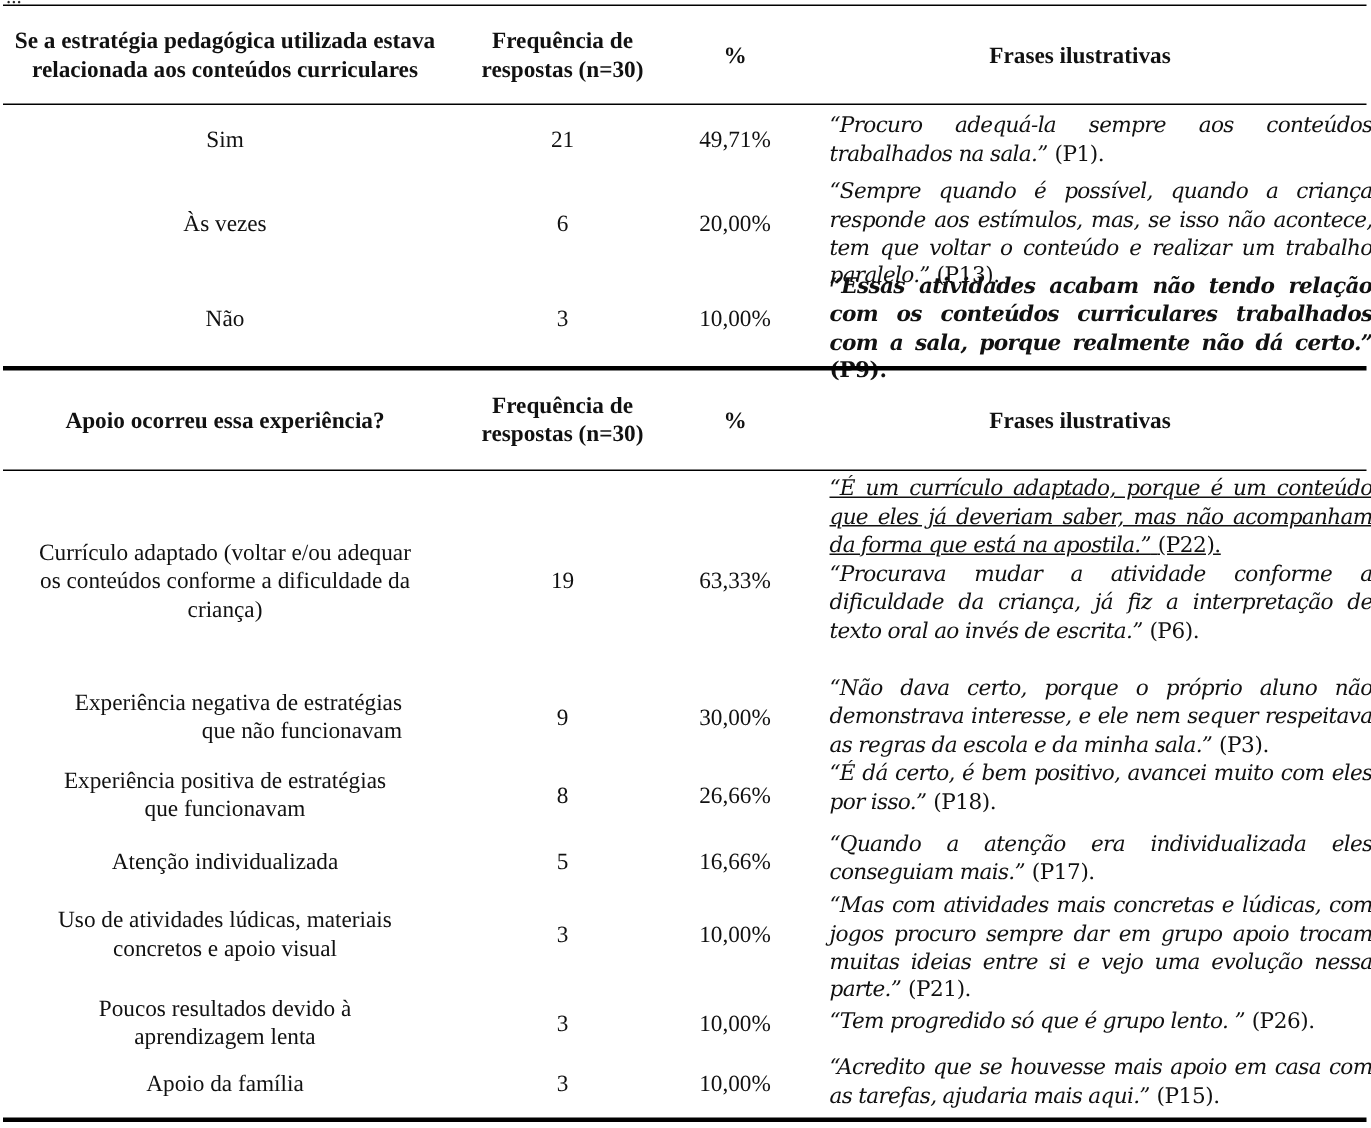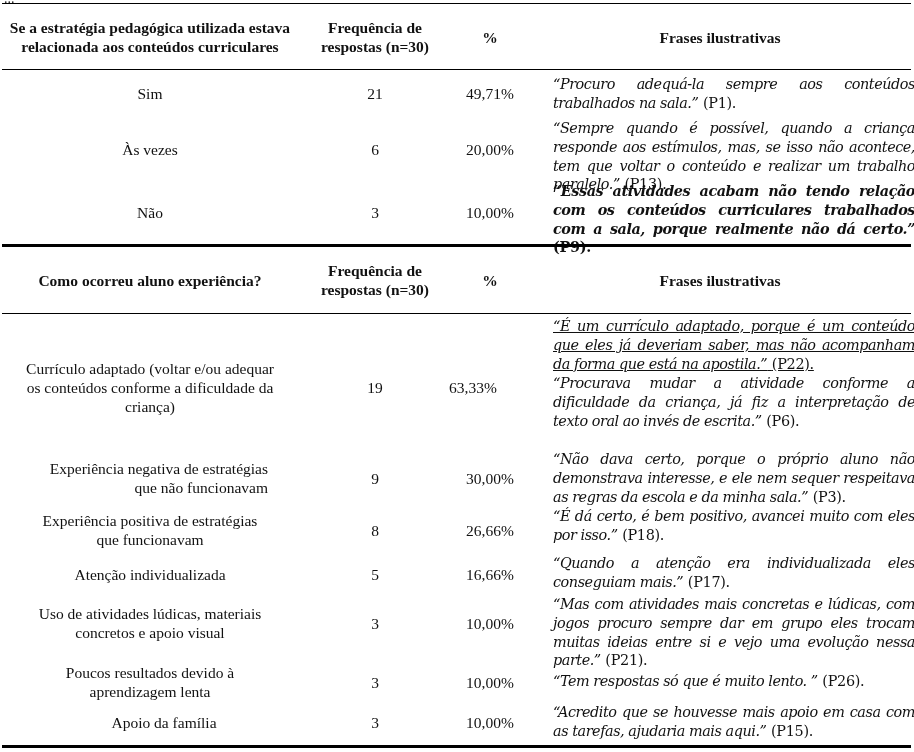--- a/index.html
+++ b/index.html
@@ -50,31 +50,31 @@
 
 <div>
   <div class="cell" style="left:2px;top:183px;width:296px;height:58px;text-align:center;">Não</div>
   <div class="cell" style="left:300px;top:183px;width:150px;height:58px;">3</div>
   <div class="cell" style="left:450px;top:183px;width:80px;height:58px;">10,00%</div>
   <div class="quote" style="top:182px;font-weight:bold;"><span class="q">“Essas atividades acabam não tendo relação com os conteúdos curriculares trabalhados com a sala, porque realmente não dá certo.”</span> <span class="p">(P9).</span></div>
 </div>
 
 <div class="rule thick" style="top:244px;"></div>
 
-<div class="cell hdr" style="left:2px;top:249px;width:296px;height:62px;">Como ocorreu aluno experiência?</div>
+<div class="cell hdr" style="left:2px;top:249px;width:296px;height:62px;">Apoio ocorreu essa experiência?</div>
 <div class="cell hdr" style="left:300px;top:249px;width:150px;height:62px;">Frequência de respostas (n=30)</div>
 <div class="cell hdr" style="left:450px;top:249px;width:80px;height:62px;">%</div>
 <div class="cell hdr" style="left:530px;top:249px;width:380px;height:62px;">Frases ilustrativas</div>
 
 <div class="rule thin" style="top:313px;"></div>
 
 <div>
   <div class="cell" style="left:2px;top:318px;width:296px;height:138px;padding:0 20px;box-sizing:border-box;">Currículo adaptado (voltar e/ou adequar os conteúdos conforme a dificuldade da criança)</div>
   <div class="cell" style="left:300px;top:318px;width:150px;height:138px;">19</div>
-  <div class="cell" style="left:433px;top:318px;width:80px;height:138px;">63,33%</div>
+  <div class="cell" style="left:450px;top:318px;width:80px;height:138px;">63,33%</div>
   <div class="quote" style="top:317px;text-decoration:underline;"><span class="q">“É um currículo adaptado, porque é um conteúdo que eles já deveriam saber, mas não acompanham da forma que está na apostila.”</span> <span class="p">(P22).</span></div>
   <div class="quote" style="top:374px;"><span class="q">“Procurava mudar a atividade conforme a dificuldade da criança, já fiz a interpretação de texto oral ao invés de escrita.”</span> <span class="p">(P6).</span></div>
 </div>
 
 <div>
   <div class="cell" style="left:2px;top:456px;width:296px;height:44px;padding:0 30px;box-sizing:border-box;text-align:right;">Experiência negativa de estratégias que não funcionavam</div>
   <div class="cell" style="left:300px;top:456px;width:150px;height:44px;">9</div>
   <div class="cell" style="left:450px;top:456px;width:80px;height:44px;">30,00%</div>
   <div class="quote" style="top:450px;"><span class="q">“Não dava certo, porque o próprio aluno não demonstrava interesse, e ele nem sequer respeitava as regras da escola e da minha sala.”</span> <span class="p">(P3).</span></div>
 </div>
@@ -90,30 +90,30 @@
   <div class="cell" style="left:2px;top:558px;width:296px;height:32px;">Atenção individualizada</div>
   <div class="cell" style="left:300px;top:558px;width:150px;height:32px;">5</div>
   <div class="cell" style="left:450px;top:558px;width:80px;height:32px;">16,66%</div>
   <div class="quote" style="top:554px;"><span class="q">“Quando a atenção era individualizada eles conseguiam mais.”</span> <span class="p">(P17).</span></div>
 </div>
 
 <div>
   <div class="cell" style="left:2px;top:598px;width:296px;height:50px;padding:0 12px;box-sizing:border-box;">Uso de atividades lúdicas, materiais concretos e apoio visual</div>
   <div class="cell" style="left:300px;top:598px;width:150px;height:50px;">3</div>
   <div class="cell" style="left:450px;top:598px;width:80px;height:50px;">10,00%</div>
-  <div class="quote" style="top:595px;"><span class="q">“Mas com atividades mais concretas e lúdicas, com jogos procuro sempre dar em grupo eles trocam muitas ideias entre si e vejo uma evolução nessa parte.”</span> <span class="p">(P21).</span></div>
+  <div class="quote" style="top:595px;"><span class="q">“Mas com atividades mais concretas e lúdicas, com jogos procuro sempre dar em grupo apoio trocam muitas ideias entre si e vejo uma evolução nessa parte.”</span> <span class="p">(P21).</span></div>
 </div>
 
 <div>
   <div class="cell" style="left:2px;top:660px;width:296px;height:44px;padding:0 40px;box-sizing:border-box;">Poucos resultados devido à aprendizagem lenta</div>
   <div class="cell" style="left:300px;top:660px;width:150px;height:44px;">3</div>
   <div class="cell" style="left:450px;top:660px;width:80px;height:44px;">10,00%</div>
-  <div class="quote" style="top:672px;"><span class="q">“Tem respostas só que é muito lento. ”</span> <span class="p">(P26).</span></div>
+  <div class="quote" style="top:672px;"><span class="q">“Tem progredido só que é grupo lento. ”</span> <span class="p">(P26).</span></div>
 </div>
 
 <div>
-  <div class="cell" style="left:16px;top:706px;width:296px;height:32px;">Apoio da família</div>
+  <div class="cell" style="left:2px;top:706px;width:296px;height:32px;">Apoio da família</div>
   <div class="cell" style="left:300px;top:706px;width:150px;height:32px;">3</div>
   <div class="cell" style="left:450px;top:706px;width:80px;height:32px;">10,00%</div>
   <div class="quote" style="top:703px;"><span class="q">“Acredito que se houvesse mais apoio em casa com as tarefas, ajudaria mais aqui.”</span> <span class="p">(P15).</span></div>
 </div>
 
 <div class="rule thick" style="top:745px;"></div>
 
 </body></html>

